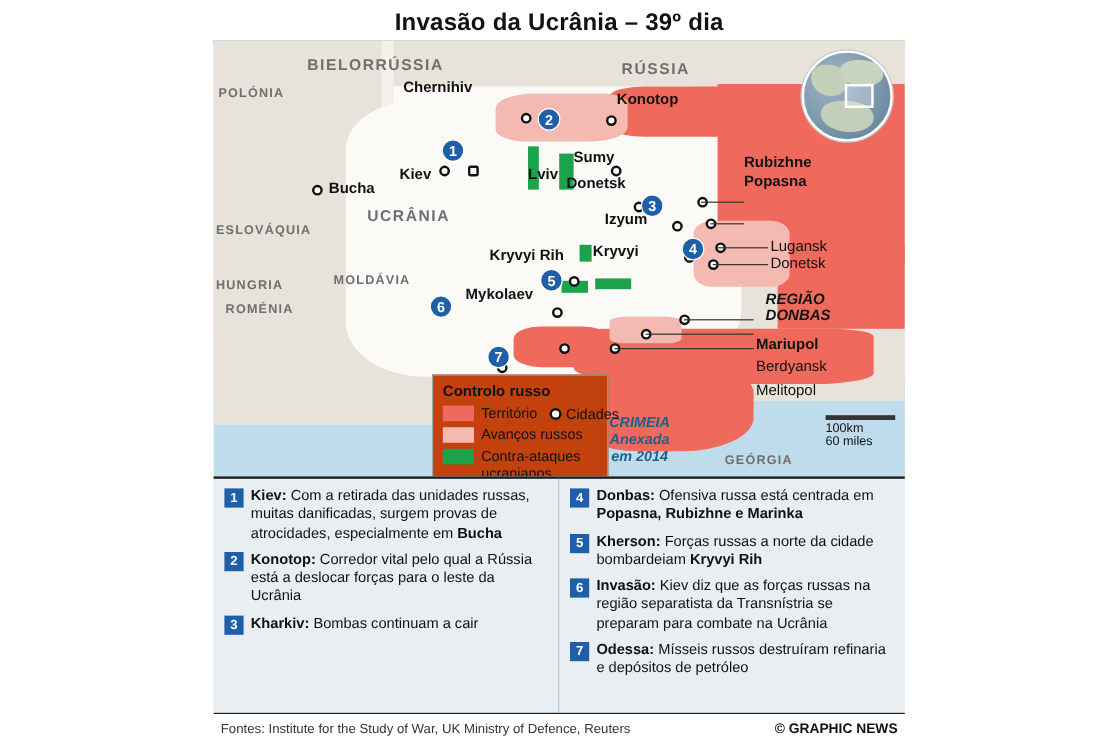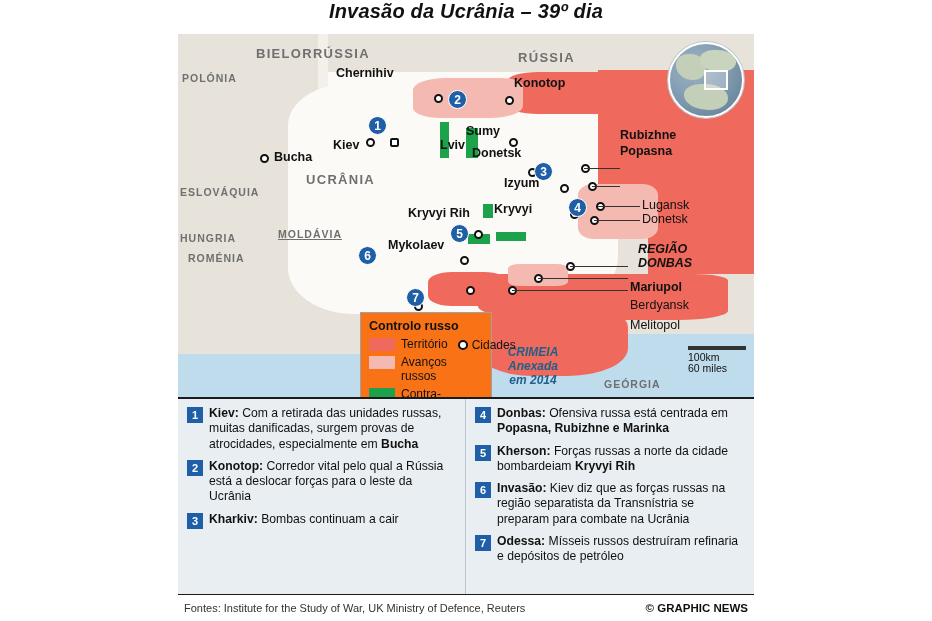--- a/index.html
+++ b/index.html
@@ -7,23 +7,22 @@
     width:932px;height:621px;background:#ffffff;
     font-family:"Liberation Sans", sans-serif;
     -webkit-font-smoothing:antialiased;
     overflow:hidden;
   }
   #page{position:relative;width:932px;height:621px;background:#fff;}
 
   
   .title-bar{
     position:absolute;left:178px;top:0;width:576px;height:34px;
-    display:flex;justify-content:center;
+    display:flex;align-items:flex-end;justify-content:center;
     border-bottom:3px solid #1b1b1b;
-    font-style:italic;
   }
   .title-bar .t{
     font-size:20px;font-weight:bold;color:#111;letter-spacing:.2px;
     padding-bottom:3px;
   }
 
   
   .map{
     position:absolute;left:178px;top:34px;width:576px;height:363px;
     background:#cfe3ef;overflow:hidden;
@@ -67,22 +66,22 @@
     overflow:hidden;
   }
   .globe .land1{position:absolute;background:#cfd8c8;border-radius:40% 55% 45% 60%;}
   .globe .box{
     position:absolute;left:34px;top:26px;width:20px;height:16px;
     border:2px solid #ffffff;background:rgba(255,255,255,.25);
   }
 
   
   .legend{
-    position:absolute;left:182px;top:278px;width:132px;
-    background:#f97316;border:1px solid #9aa3a9;
+    position:absolute;left:182px;top:278px;width:147px;
+    background:#c2410c;border:1px solid #9aa3a9;
     padding:6px 8px 8px 8px;box-sizing:border-box;
   }
   .legend h4{margin:0 0 5px 0;font-size:12.5px;font-weight:bold;color:#111;}
   .legend .row{display:flex;align-items:flex-start;margin-bottom:4px;}
   .legend .sw{width:26px;height:13px;margin-right:6px;flex:none;}
   .legend .sw.ter{background:#ef6a5c;}
   .legend .sw.adv{background:#f4b9b0;}
   .legend .sw.cnt{background:#1ba24a;}
   .legend .txt{font-size:12px;color:#111;line-height:1.15;}
   .legend .cities{display:flex;align-items:center;font-size:12px;color:#111;}
@@ -165,21 +164,21 @@
     <div style="position:absolute;left:305px;top:170px;width:10px;height:14px;background:#1ba24a;"></div>
     <div style="position:absolute;left:290px;top:200px;width:22px;height:10px;background:#1ba24a;"></div>
     <div style="position:absolute;left:318px;top:198px;width:30px;height:9px;background:#1ba24a;"></div>
 
     <div class="lbl country" style="left:78px;top:12px;">BIELORRÚSSIA</div>
     <div class="lbl country" style="left:340px;top:16px;">RÚSSIA</div>
     <div class="lbl country sm" style="left:4px;top:38px;">POLÓNIA</div>
     <div class="lbl country sm" style="left:2px;top:152px;">ESLOVÁQUIA</div>
     <div class="lbl country sm" style="left:2px;top:198px;">HUNGRIA</div>
     <div class="lbl country sm" style="left:10px;top:218px;">ROMÉNIA</div>
-    <div class="lbl country sm" style="left:100px;top:194px;text-decoration:underline;">MOLDÁVIA</div>
+    <div class="lbl country sm" style="left:100px;top:194px;">MOLDÁVIA</div>
     <div class="lbl country" style="left:128px;top:138px;">UCRÂNIA</div>
     <div class="lbl country sm" style="left:388px;top:344px;margin-left:38px;">GEÓRGIA</div>
 
     <div class="lbl sea-label" style="left:192px;top:342px;">MAR NEGRO</div>
 
     <div class="lbl crimea" style="left:310px;top:312px;width:90px;">
       <div>CRIMEIA</div>
       <div>Anexada</div>
       <div>em 2014</div>
     </div>
@@ -213,21 +212,21 @@
     <div class="leader" style="left:420px;top:172px;width:42px;"></div>
     <div class="leader" style="left:416px;top:186px;width:46px;"></div>
     <div class="leader" style="left:392px;top:232px;width:58px;"></div>
     <div class="leader" style="left:360px;top:244px;width:90px;"></div>
     <div class="leader" style="left:334px;top:256px;width:116px;"></div>
     <div class="leader" style="left:406px;top:134px;width:36px;"></div>
     <div class="leader" style="left:414px;top:152px;width:28px;"></div>
 
     <div class="lbl city" style="left:158px;top:32px;">Chernihiv</div>
     <div class="lbl city" style="left:336px;top:42px;">Konotop</div>
-    <div class="lbl city" style="left:288px;top:90px;">Sumy</div>
+    <div class="lbl city" style="left:300px;top:90px;">Sumy</div>
     <div class="lbl city" style="left:294px;top:112px;">Donetsk</div>
     <div class="lbl city" style="left:442px;top:94px;">Rubizhne</div>
     <div class="lbl city" style="left:442px;top:110px;">Popasna</div>
     <div class="lbl city" style="left:326px;top:142px;">Izyum</div>
     <div class="lbl city" style="left:316px;top:168px;">Kryvyi</div>
     <div class="lbl city" style="left:464px;top:164px;font-weight:normal;">Lugansk</div>
     <div class="lbl city" style="left:464px;top:178px;font-weight:normal;">Donetsk</div>
     <div class="lbl city" style="left:230px;top:172px;">Kryvyi Rih</div>
     <div class="lbl city" style="left:210px;top:204px;">Mykolaev</div>
     <div class="lbl city" style="left:228px;top:294px;">Kherson</div>

